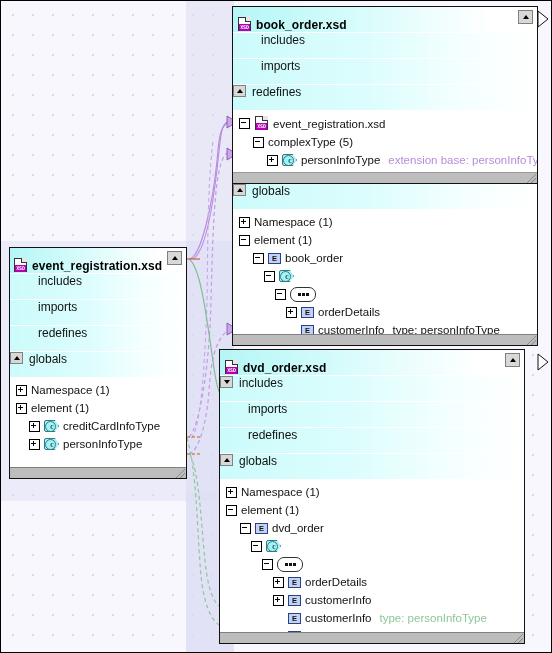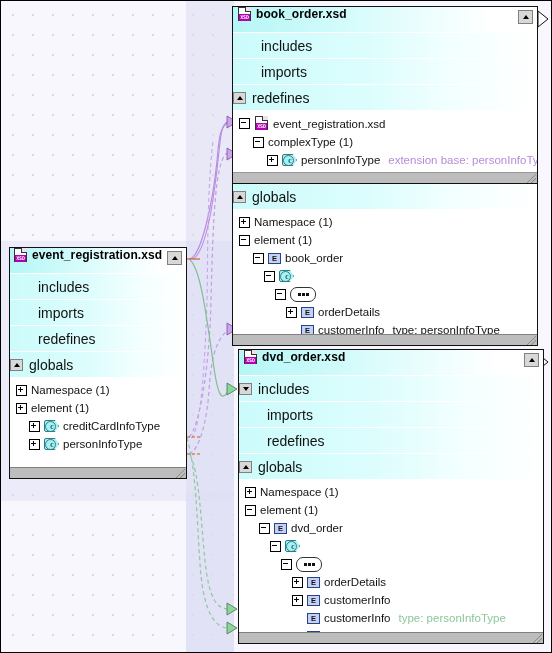--- a/index.html
+++ b/index.html
@@ -44,42 +44,42 @@
     background:#fff;
     border:1px solid #111;
     box-sizing:border-box;
     overflow:hidden;
   }
   .titlebar{
     position:relative;
     height:25px;
     background:linear-gradient(to right,#b6f6f6 0%,#ccfafa 28%,#e8fdfd 58%,#ffffff 85%);
     border-bottom:1px solid #fff;
-    display:flex;align-items:flex-start;
+    display:flex;align-items:flex-end;
   }
   .title-text{
     font-weight:bold;font-size:12px;color:#000;margin-left:4px;letter-spacing:.1px;
   }
   .collapse-btn{
     position:absolute;right:4px;top:3px;width:13px;height:12px;
     background:#d8d8d8;border:1px solid #808080;
     display:flex;align-items:center;justify-content:center;
   }
   .collapse-btn i{
     width:0;height:0;border-left:3px solid transparent;border-right:3px solid transparent;
     border-bottom:4px solid #000;display:block;
   }
 
   
   .band{
     height:25px;
-    display:flex;align-items:center;
+    display:flex;
     border-bottom:1px solid #ffffff;
     background:linear-gradient(to right,#ccfbfb 0%,#ddfdfd 45%,#f4ffff 75%,#ffffff 100%);
-    font-size:14px;color:#111;
+    font-size:12px;color:#111;
   }
   .band .lbl{margin-left:28px;}
   .band.with-toggle .lbl{margin-left:6px;}
 
   .rowsblock{background:#fff;}
   .row{
     height:18px;display:flex;align-items:center;font-size:11.5px;color:#111;
     white-space:nowrap;
   }
 
@@ -326,21 +326,21 @@
         <span class="tg"></span>
         <span class="xsdicon" style="margin-left:5px;">
           <span class="pg"></span>
             <span class="fold"></span>
           <span class="tag">XSD</span>
         </span>
         <span class="txt">event_registration.xsd</span>
       </div>
       <div class="row" style="padding-left:20px;">
         <span class="tg"></span>
-        <span class="txt">complexType (1)</span>
+        <span class="txt">complexType (5)</span>
       </div>
       <div class="row" style="padding-left:34px;">
         <span class="tg plus"></span>
         <span class="cbadge-wrap" style="margin-left:4px;">
           <span class="cbadge">
               <span>c</span>
             </span>
           <span class="cbadge-ring"></span>
         </span>
         <span class="txt">personInfoType</span>
@@ -407,21 +407,21 @@
         <span class="txt">creditCardInfo</span>
         <span class="typetxt type-purple">type: creditCardInfoType</span>
       </div>
     </div>
 
     <div class="hscroll">
       <span class="grip"></span>
     </div>
   </div>
 
-  <div class="panel" id="panel-dvd" style="left:237px;top:348px;width:306px;height:295px;">
+  <div class="panel" id="panel-dvd" style="left:218px;top:348px;width:306px;height:295px;">
     <div class="titlebar">
       <span class="xsdicon" style="margin-left:5px;">
         <span class="pg"></span>
           <span class="fold"></span>
         <span class="tag">XSD</span>
       </span>
       <span class="title-text">dvd_order.xsd</span>
       <span class="collapse-btn">
           <i></i>
         </span>

